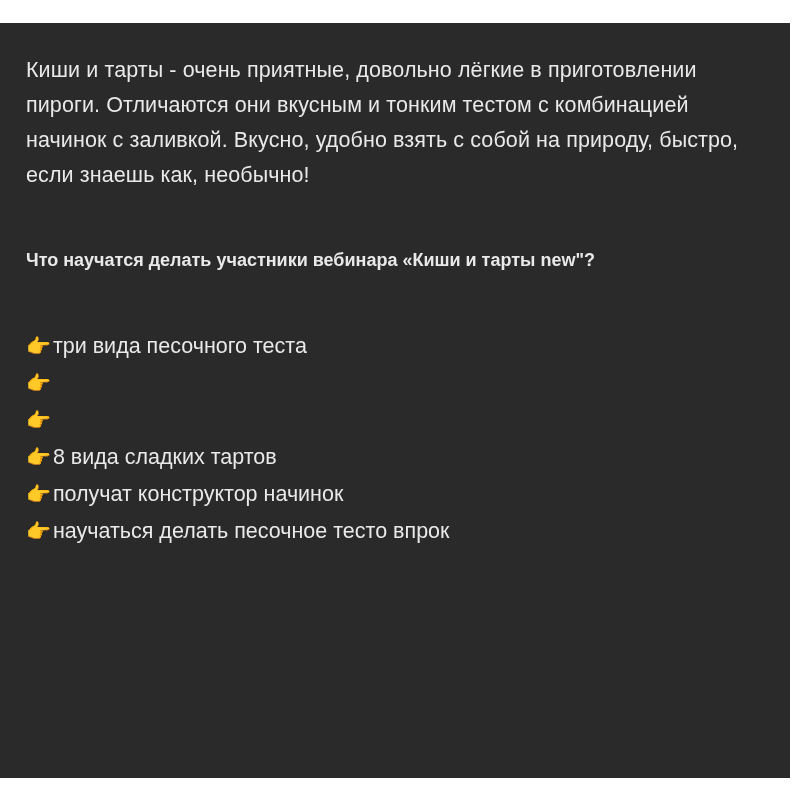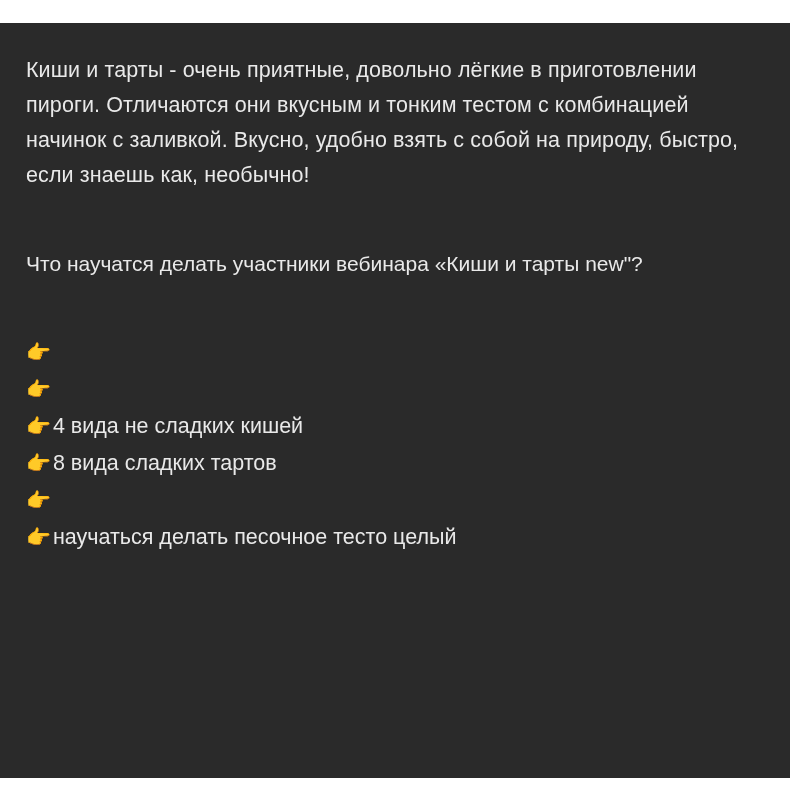--- a/index.html
+++ b/index.html
@@ -52,58 +52,60 @@
     display: inline-block;
     margin-right: 2px;
     font-size: 20px;
     line-height: 37px;
     flex: 0 0 auto;
   }
   .item-text {
     display: inline-block;
   }
   .q-line {
-    font-size: 21px;
+    font-size: 18px;
     line-height: 35px;
     color: #e9e9e9;
+    font-weight: bold;
   }
 </style>
 </head>
 <body>
 
 <div class="post-card">
 
   <p class="para">Киши и тарты - очень приятные, довольно лёгкие в приготовлении пироги. Отличаются они вкусным и тонким тестом с комбинацией начинок с заливкой. Вкусно, удобно взять с собой на природу, быстро, если знаешь как, необычно!</p>
 
   <div class="block-gap"></div>
 
   <p class="q-line">Что научатся делать участники вебинара «Киши и тарты new"?</p>
 
   <div class="block-gap"></div>
 
   <ul class="list">
     <li class="list-item">
       <span class="point-icon">👉</span>
+      <span class="item-text">три вида песочного теста</span>
     </li>
     <li class="list-item">
       <span class="point-icon">👉</span>
     </li>
     <li class="list-item">
       <span class="point-icon">👉</span>
-      <span class="item-text">4 вида не сладких кишей</span>
     </li>
     <li class="list-item">
       <span class="point-icon">👉</span>
       <span class="item-text">8 вида сладких тартов</span>
     </li>
     <li class="list-item">
       <span class="point-icon">👉</span>
+      <span class="item-text">получат конструктор начинок</span>
     </li>
     <li class="list-item">
       <span class="point-icon">👉</span>
-      <span class="item-text">научаться делать песочное тесто целый</span>
+      <span class="item-text">научаться делать песочное тесто впрок</span>
     </li>
   </ul>
 
   <div class="block-gap"></div>
 
 
 </div>
 
 </body></html>

